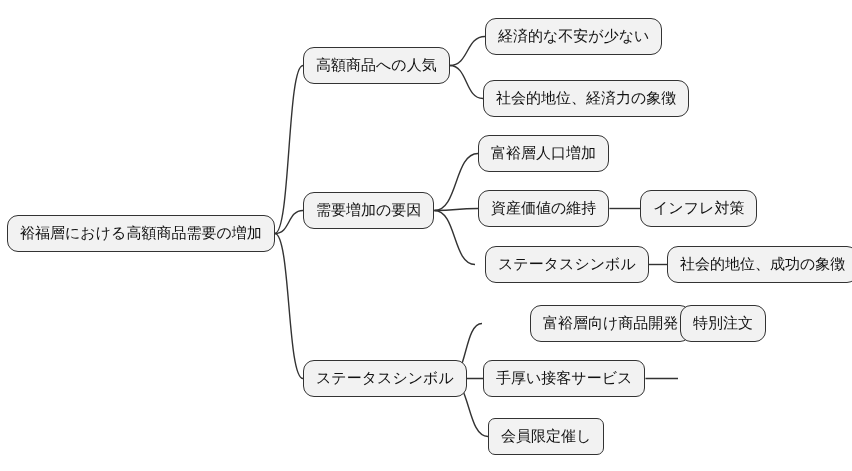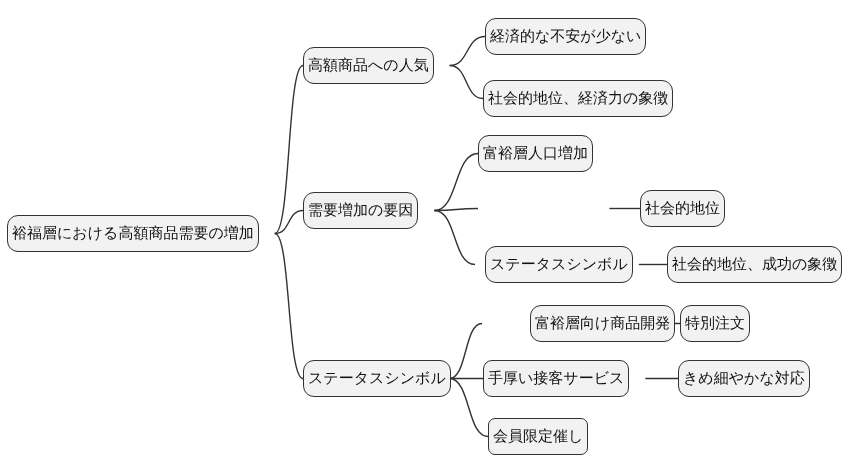--- a/index.html
+++ b/index.html
@@ -10,21 +10,21 @@
     font-family:"DejaVu Sans","Liberation Sans",sans-serif;
     overflow:hidden;
   }
   #edges{position:absolute;left:0;top:0;width:852px;height:471px;}
   .node{
     position:absolute;
     box-sizing:border-box;
     background:#f2f2f2;
     border:1.5px solid #333333;
     border-radius:11px;
-    padding:6px 4px;
+    padding:6px 12px;
     font-size:15px;
     line-height:22px;
     color:#111111;
     white-space:nowrap;
     height:37px;
   }
 </style>
 </head>
 <body>
 
@@ -50,22 +50,22 @@
   <div class="node" style="left:7px;   top:215px;">裕福層における高額商品需要の増加</div>
 
   <div class="node" style="left:303px; top:47px;">高額商品への人気</div>
   <div class="node" style="left:303px; top:192px;text-align:right;">需要増加の要因</div>
   <div class="node" style="left:303px; top:360px;">ステータスシンボル</div>
 
   <div class="node" style="left:485px; top:18px;">経済的な不安が少ない</div>
   <div class="node" style="left:483px; top:80px;">社会的地位、経済力の象徴</div>
 
   <div class="node" style="left:478px; top:135px;">富裕層人口増加</div>
-  <div class="node" style="left:640px; top:190px;">社会的地位</div>
+  <div class="node" style="left:478px; top:190px;">資産価値の維持</div>
+  <div class="node" style="left:640px; top:190px;">インフレ対策</div>
   <div class="node" style="left:485px; top:246px;">ステータスシンボル</div>
   <div class="node" style="left:667px; top:246px;">社会的地位、成功の象徴</div>
 
   <div class="node" style="left:482px; top:305px;margin-left:48px;">富裕層向け商品開発</div>
   <div class="node" style="left:680px; top:305px;">特別注文</div>
   <div class="node" style="left:483px; top:360px;border-radius:9px;">手厚い接客サービス</div>
-  <div class="node" style="left:678px; top:360px;">きめ細やかな対応</div>
   <div class="node" style="left:488px; top:418px;border-radius:7px;">会員限定催し</div>
 </div>
 
 </body></html>

